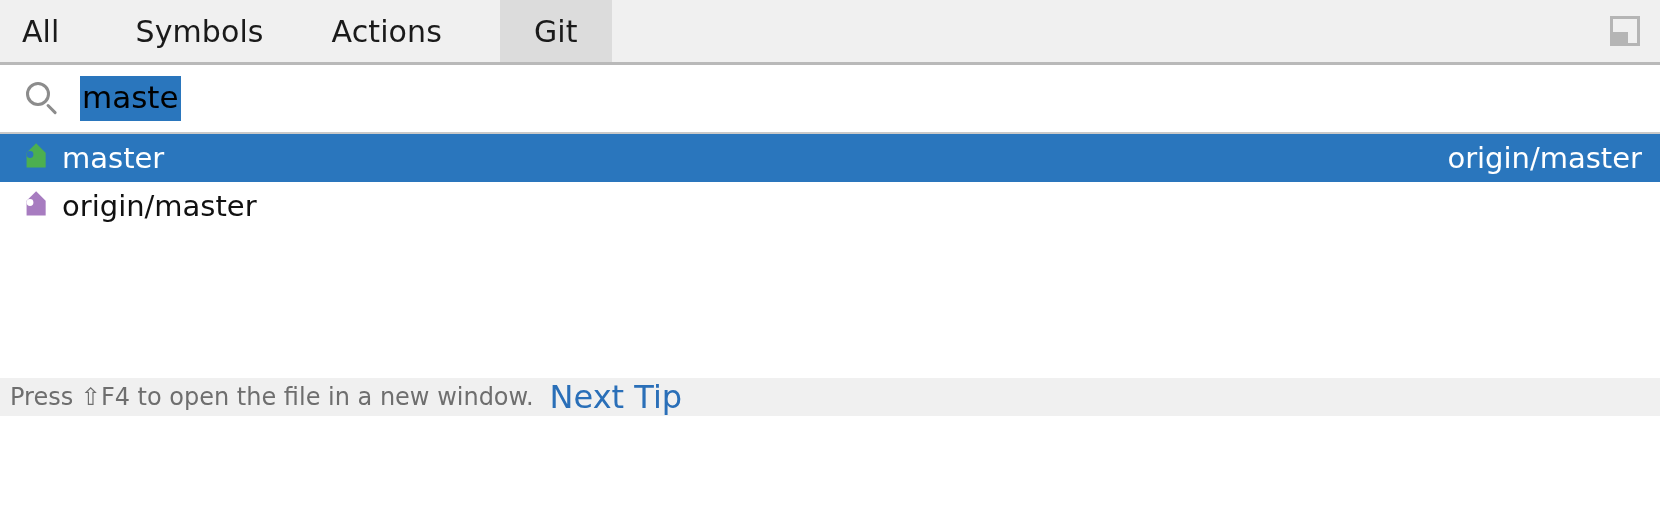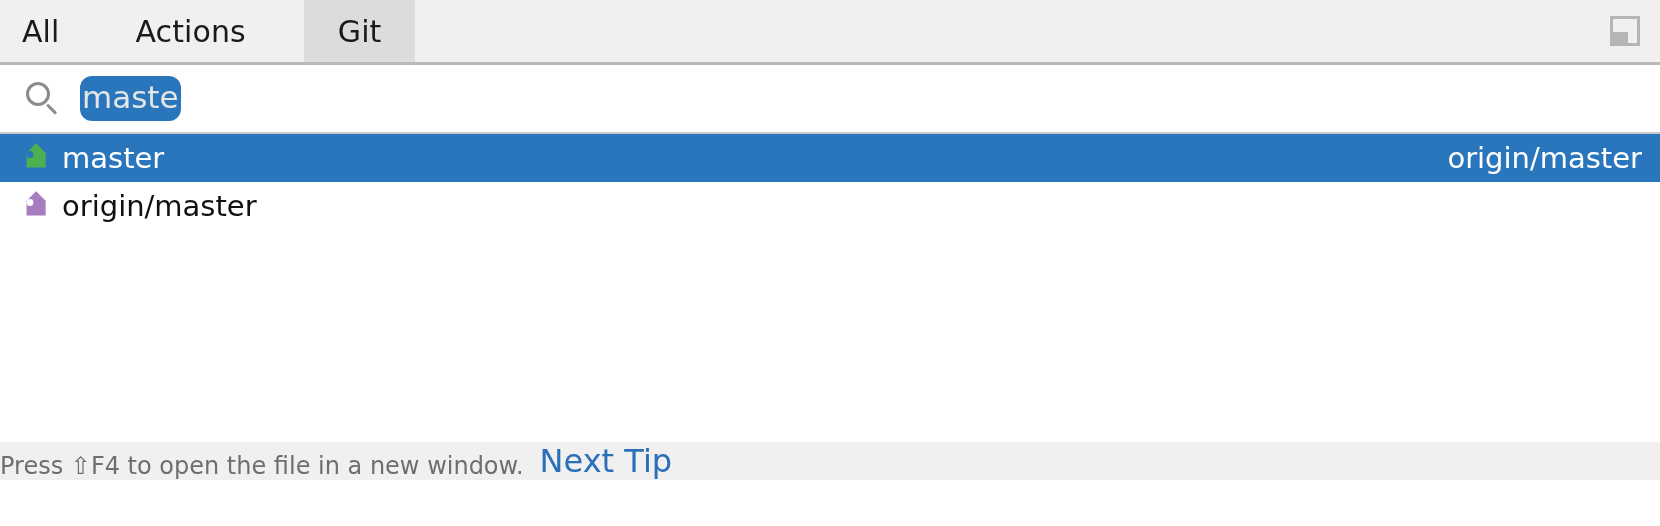--- a/index.html
+++ b/index.html
@@ -10,21 +10,21 @@
   body {
     width: 1660px;
     height: 526px;
     font-family: "DejaVu Sans", "Liberation Sans", sans-serif;
     overflow: hidden;
     position: relative;
   }
 
   #popup {
     width: 1660px;
-    height: 480px;
+    height: 416px;
     display: flex;
     flex-direction: column;
     background: #ffffff;
     position: relative;
   }
 
   
   #tabbar {
     height: 62px;
     min-height: 62px;
@@ -113,27 +113,26 @@
     top: 21px;
     width: 13px;
     height: 3px;
     background: #8c8c8c;
     transform: rotate(45deg);
     transform-origin: left center;
     border-radius: 2px;
   }
   #search-value {
     font-size: 31px;
-    color: #e5e5e5;
+    color: #000000;
     background: #2a76bd;
     line-height: 1.25;
     padding: 2px 2px 4px 2px;
     white-space: pre;
     cursor: text;
-    border-radius: 12px;
   }
 
   
   #results {
     flex: 1 1 auto;
     background: #ffffff;
     overflow: hidden;
   }
   .result-row {
     height: 48px;
@@ -169,22 +168,22 @@
     white-space: nowrap;
     padding-right: 4px;
   }
 
   
   #statusbar {
     height: 38px;
     min-height: 38px;
     background: #f0f0f0;
     display: flex;
-    align-items: flex-end;
-    padding-left: 0;
+    align-items: center;
+    padding-left: 10px;
     box-sizing: border-box;
   }
   #status-text {
     font-size: 24px;
     color: #6e6e6e;
     white-space: pre;
   }
   #status-link {
     font-size: 32px;
     color: #2a6fb8;
@@ -194,20 +193,23 @@
   }
 </style>
 </head>
 <body>
 
 <div id="popup">
 
   <div id="tabbar">
     <div class="tab first">
       <span>All</span>
+    </div>
+    <div class="tab">
+      <span>Symbols</span>
     </div>
     <div class="tab">
       <span>Actions</span>
     </div>
     <div class="tab selected">
       <span>Git</span>
     </div>
 
     <div id="tabbar-spacer"></div>
 

